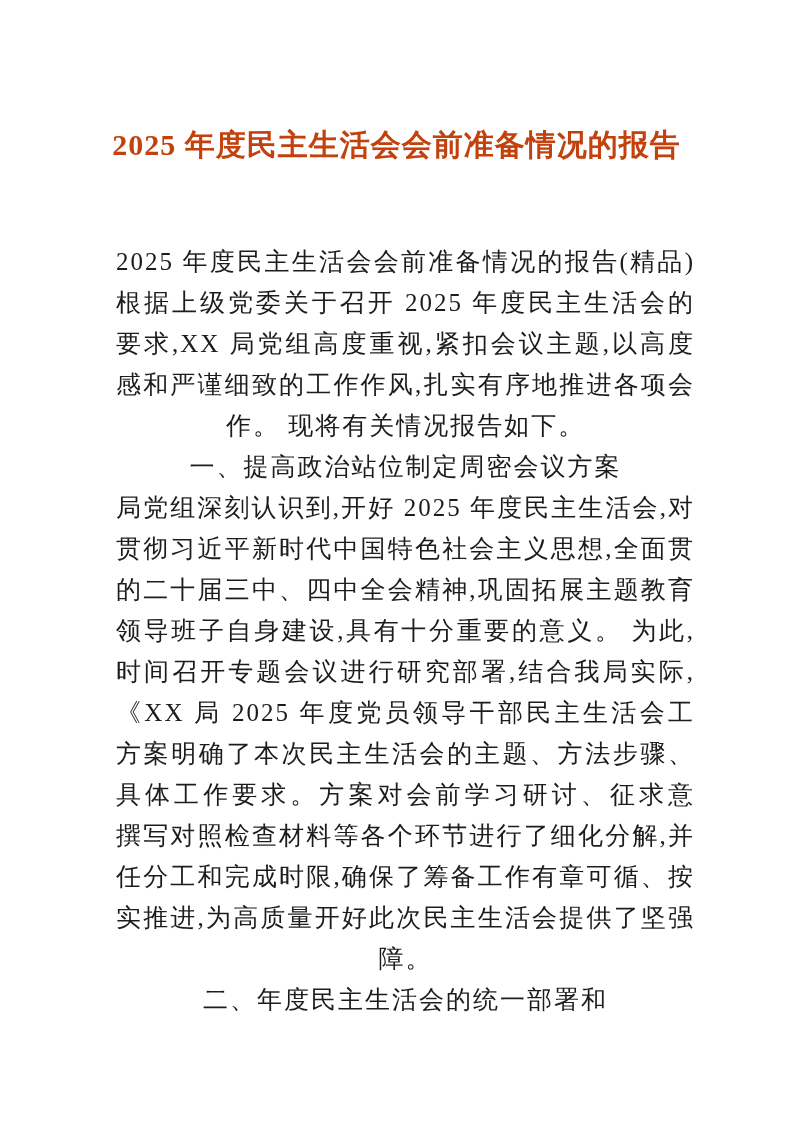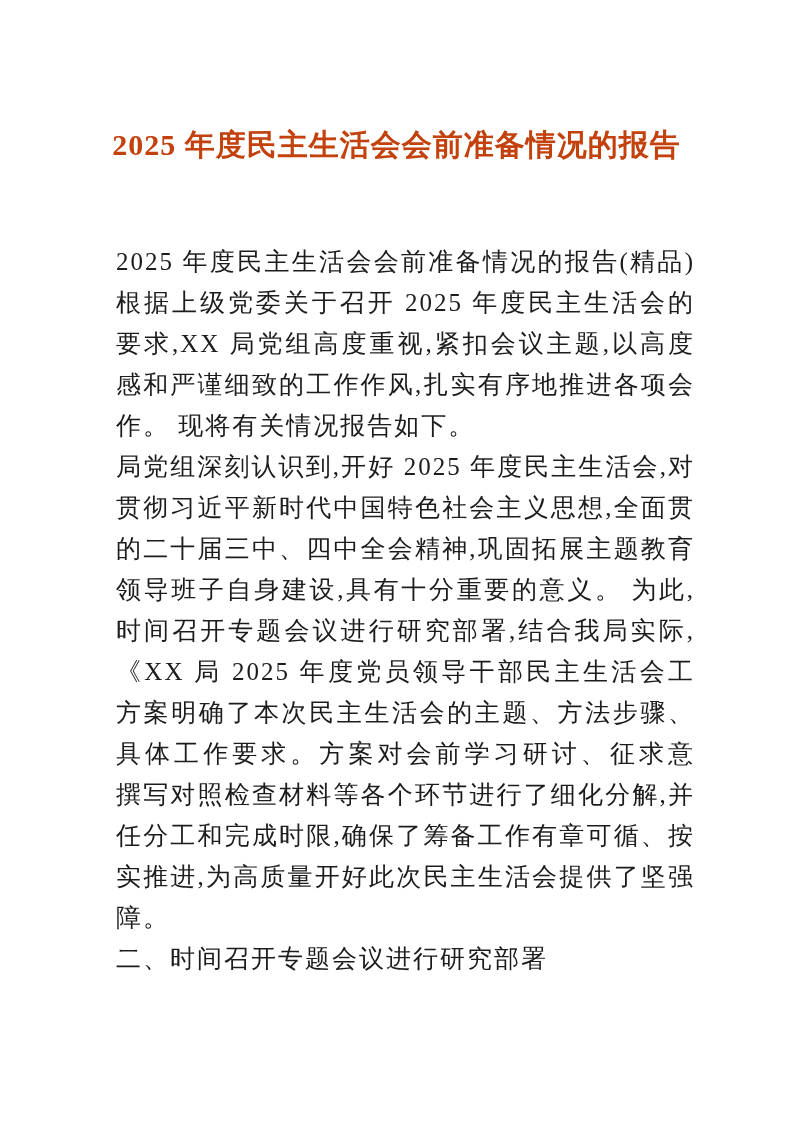--- a/index.html
+++ b/index.html
@@ -44,46 +44,47 @@
     overflow: hidden;
     white-space: nowrap;
   }
   .ln.j {
     white-space: normal;
     text-align: justify;
     text-align-last: justify;
     text-justify: inter-character;
   }
   .ln.e {
-    text-align: left;
+    text-align: center;
   }
 </style>
 </head>
 <body>
 
 <div class="page">
 
   <h1 class="doc-title">
     <div>2025 年度民主生活会会前准备情况的报告</div>
   </h1>
 
   <div class="doc-body">
     <div class="ln j">2025 年度民主生活会会前准备情况的报告(精品)各位领导:</div>
     <div class="ln j">根据上级党委关于召开 2025 年度民主生活会的统一部署和</div>
     <div class="ln j">要求,XX 局党组高度重视,紧扣会议主题,以高度的政治责任</div>
     <div class="ln j">感和严谨细致的工作作风,扎实有序地推进各项会前准备工</div>
     <div class="ln e">作。 现将有关情况报告如下。</div>
+    <div class="ln e">一、提高政治站位制定周密会议方案</div>
     <div class="ln j">局党组深刻认识到,开好 2025 年度民主生活会,对于深入学习</div>
     <div class="ln j">贯彻习近平新时代中国特色社会主义思想,全面贯彻落实党</div>
     <div class="ln j">的二十届三中、四中全会精神,巩固拓展主题教育成果,加强</div>
     <div class="ln j">领导班子自身建设,具有十分重要的意义。 为此,局党组第一</div>
     <div class="ln j">时间召开专题会议进行研究部署,结合我局实际,认真制定了</div>
     <div class="ln j">《XX 局 2025 年度党员领导干部民主生活会工作方案》。 该</div>
     <div class="ln j">方案明确了本次民主生活会的主题、方法步骤、时间安排和</div>
     <div class="ln j">具体工作要求。方案对会前学习研讨、征求意见、谈心谈话、</div>
     <div class="ln j">撰写对照检查材料等各个环节进行了细化分解,并明确了责</div>
     <div class="ln j">任分工和完成时限,确保了筹备工作有章可循、按部就班、扎</div>
     <div class="ln j">实推进,为高质量开好此次民主生活会提供了坚强的组织保</div>
     <div class="ln e">障。</div>
-    <div class="ln e">二、时间召开专题会议进行研究部署</div>
+    <div class="ln e">二、年度民主生活会的统一部署和</div>
   </div>
 
 </div>
 
 </body></html>

